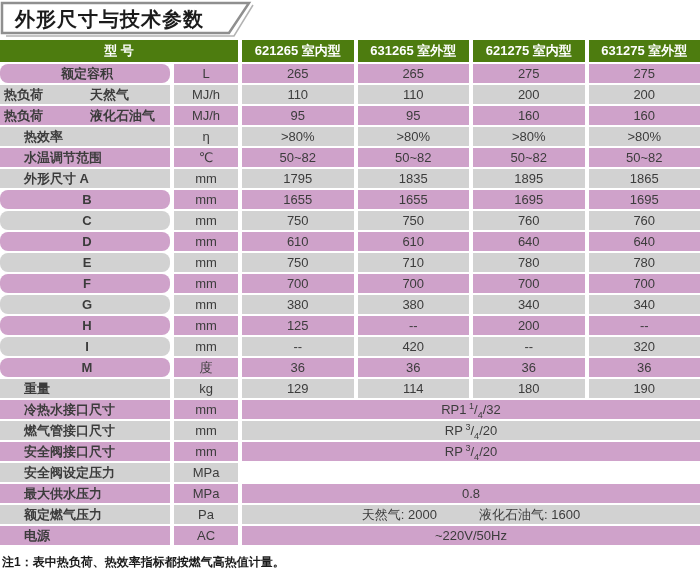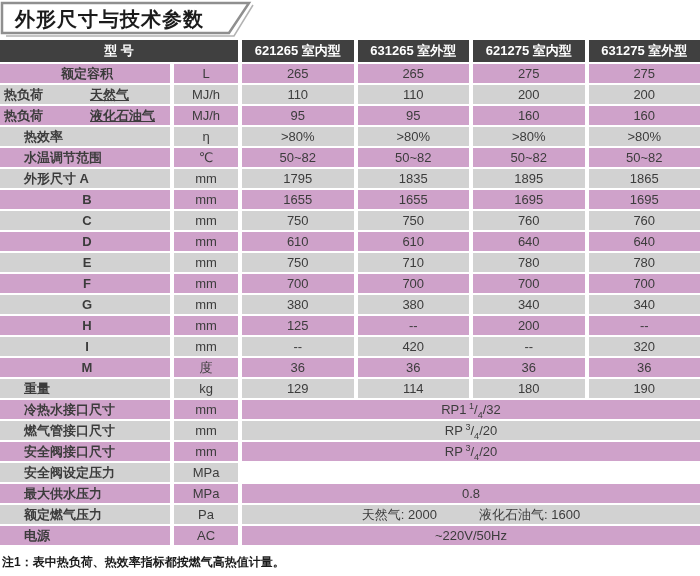--- a/index.html
+++ b/index.html
@@ -14,28 +14,28 @@
     position:absolute;left:15px;top:6px;
     font-size:20px;font-weight:bold;color:#1b1b1b;letter-spacing:1px;font-family:Liberation Serif, serif;
   }
   .spec-table{margin-top:2px;width:700px;}
   .row{display:flex;gap:4px;margin-bottom:2px;}
   .cell{
     display:flex;align-items:center;justify-content:center;
     font-size:13px;height:19px;box-sizing:border-box;white-space:nowrap;
   }
   .header-row .cell{
-    background:#404040;color:#ffffff;font-weight:bold;height:22px;
+    background:#4d7c0f;color:#ffffff;font-weight:bold;height:22px;
   }
   .model-cell{width:238px;}
   .head-cell{flex:1;}
   .label-cell{width:170px;justify-content:flex-start;padding-left:24px;font-weight:bold;position:relative;}
-  .label-cell.center{justify-content:center;padding-left:4px;}
+  .label-cell.center{justify-content:center;padding-left:4px;border-radius:8px;}
   .label-cell.split{padding-left:4px;}
-  .label2{position:absolute;left:90px;text-decoration:underline;}
+  .label2{position:absolute;left:90px;}
   .unit-cell{width:64px;font-weight:normal;}
   .val-cell{flex:1;}
   .merged-cell{flex:1;}
   #rows .row:nth-child(odd) .cell{background:#cfa2ca;}
   #rows .row:nth-child(even) .cell{background:#d2d2d2;}
   sup{font-size:9px;line-height:0;}
   sub{font-size:9px;line-height:0;}
   .gas-part + .gas-part{margin-left:42px;}
   .note{
     margin-top:9px;padding-left:2px;

